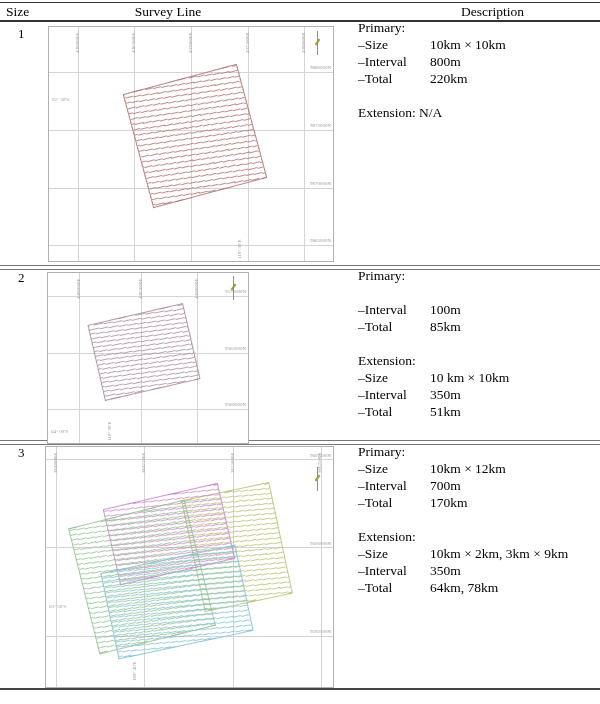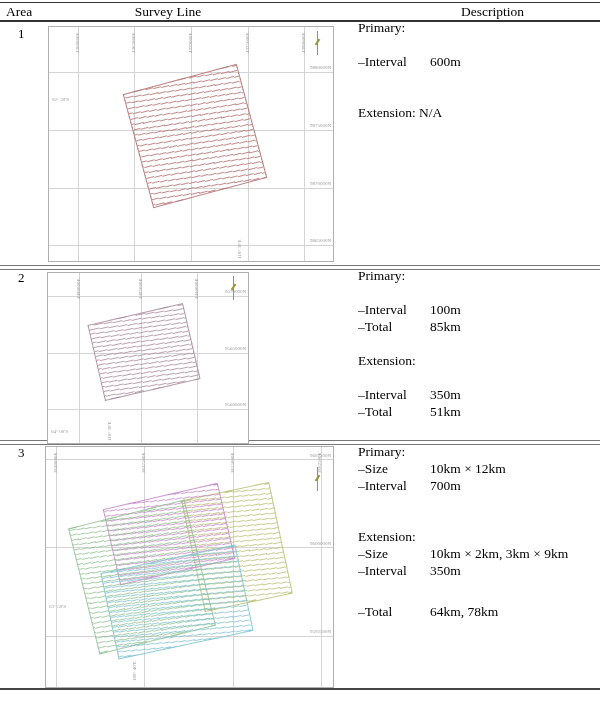--- a/index.html
+++ b/index.html
@@ -57,21 +57,21 @@
 <body>
 
 <div id="page">
 
   <div class="rule" style="top:2px;height:1px;"></div>
   <div class="rule" style="top:20px;height:2px;"></div>
   <div class="rule-double" style="top:265px;"></div>
   <div class="rule-double" style="top:440px;"></div>
   <div class="rule" style="top:688px;height:2px;background:#444;"></div>
 
-  <div class="hdr" style="left:6px;top:4px;">Area</div>
+  <div class="hdr" style="left:6px;top:4px;">Size</div>
   <div class="hdr center" style="left:88px;top:4px;width:160px;">Survey Line</div>
   <div class="hdr center" style="left:400px;top:4px;width:185px;">Description</div>
 
   <div class="area-num" style="left:18px;top:26px;">1</div>
   <div class="area-num" style="left:18px;top:270px;">2</div>
   <div class="area-num" style="left:18px;top:445px;">3</div>
 
   <div class="map" style="left:48px;top:26px;width:284px;height:234px;">
     <div class="gv" style="left:29px;"></div>
     <div class="gv" style="left:85px;"></div>
@@ -158,51 +158,63 @@
     <div class="survey sv3g" style="left:36px;top:65px;width:118px;height:128px;transform:rotate(-14deg);"></div>
     <div class="survey sv3c" style="left:62px;top:111px;width:136px;height:86px;transform:rotate(-12deg);"></div>
 
     <div class="north" style="left:268px;top:20px;">
       <div class="north-line"></div>
       <div class="north-flag"></div>
     </div>
   </div>
 
   <div class="dline" style="top:20px;">Primary:</div>
+  <div class="dline" style="top:37px;">
+    <span class="dlabel">–Size</span><span>10km × 10km</span>
+  </div>
   <div class="dline" style="top:54px;">
-    <span class="dlabel">–Interval</span><span>600m</span>
+    <span class="dlabel">–Interval</span><span>800m</span>
+  </div>
+  <div class="dline" style="top:71px;">
+    <span class="dlabel">–Total</span><span>220km</span>
   </div>
   <div class="dline" style="top:105px;">Extension: N/A</div>
 
   <div class="dline" style="top:268px;">Primary:</div>
   <div class="dline" style="top:302px;">
     <span class="dlabel">–Interval</span><span>100m</span>
   </div>
   <div class="dline" style="top:319px;">
     <span class="dlabel">–Total</span><span>85km</span>
   </div>
   <div class="dline" style="top:353px;">Extension:</div>
+  <div class="dline" style="top:370px;">
+    <span class="dlabel">–Size</span><span>10 km × 10km</span>
+  </div>
   <div class="dline" style="top:387px;">
     <span class="dlabel">–Interval</span><span>350m</span>
   </div>
   <div class="dline" style="top:404px;">
     <span class="dlabel">–Total</span><span>51km</span>
   </div>
 
   <div class="dline" style="top:444px;">Primary:</div>
   <div class="dline" style="top:461px;">
     <span class="dlabel">–Size</span><span>10km × 12km</span>
   </div>
   <div class="dline" style="top:478px;">
     <span class="dlabel">–Interval</span><span>700m</span>
   </div>
+  <div class="dline" style="top:495px;">
+    <span class="dlabel">–Total</span><span>170km</span>
+  </div>
   <div class="dline" style="top:529px;">Extension:</div>
   <div class="dline" style="top:546px;">
     <span class="dlabel">–Size</span><span>10km × 2km, 3km × 9km</span>
   </div>
   <div class="dline" style="top:563px;">
     <span class="dlabel">–Interval</span><span>350m</span>
   </div>
-  <div class="dline" style="top:580px;margin-top:24px;">
+  <div class="dline" style="top:580px;">
     <span class="dlabel">–Total</span><span>64km, 78km</span>
   </div>
 
 </div>
 
 </body></html>

